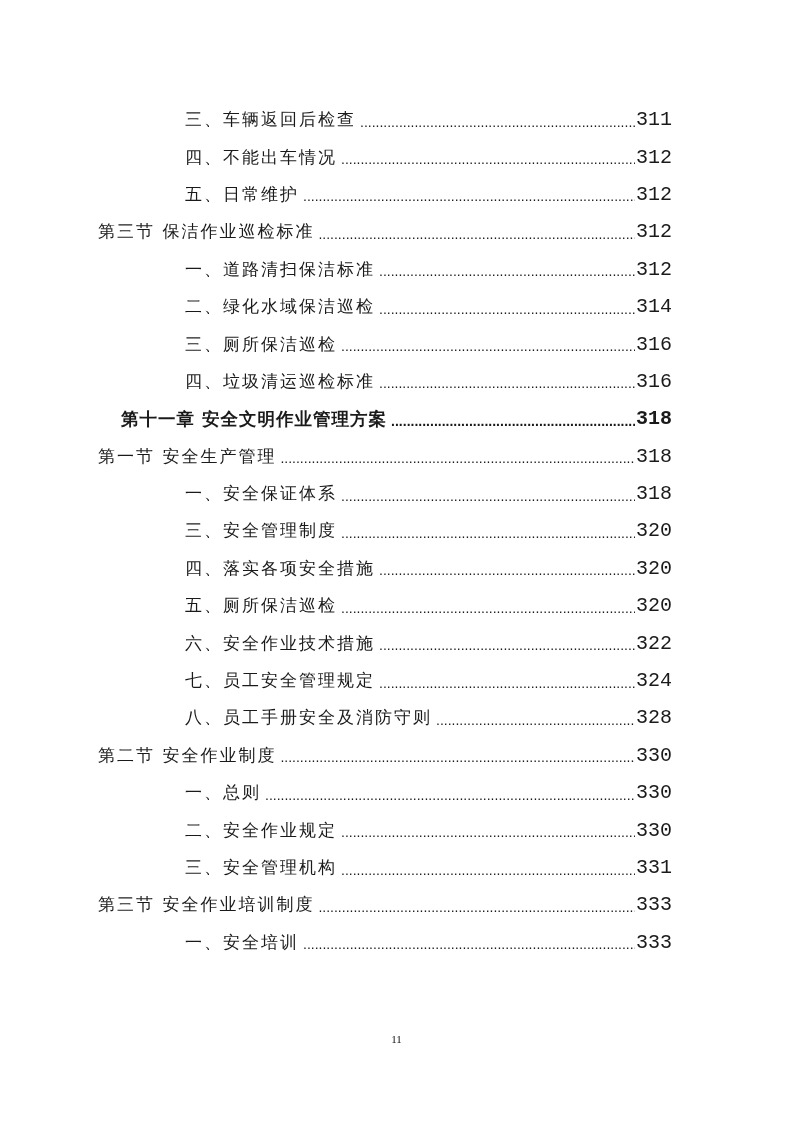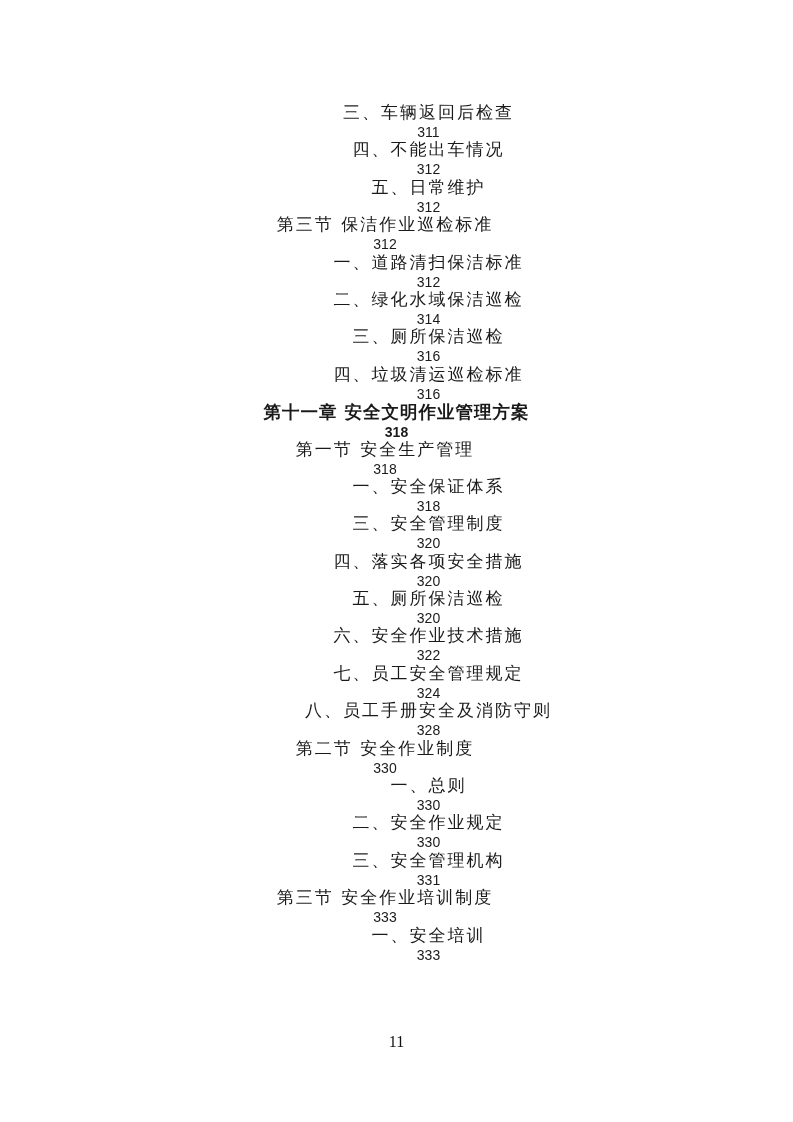--- a/index.html
+++ b/index.html
@@ -23,21 +23,20 @@
     }
     .toc-row {
       position: relative;
       height: 37.4px;
       display: flex;
       align-items: center;
       box-sizing: border-box;
       padding-right: 121px;
       font-size: 17px;
       letter-spacing: 2px;
-      flex-direction: column;
     }
     .toc-row.level-2 { padding-left: 185px; }
     .toc-row.level-1 { padding-left: 98px; }
     .toc-row.level-0 {
       padding-left: 121px;
       font-weight: bold;
       letter-spacing: 1px;
       font-size: 17.5px;
       text-align: center;
     }
@@ -54,33 +53,33 @@
       font-family: "Liberation Sans", sans-serif;
       font-size: 14px;
       align-self: center;
       transform: translateY(2px);
     }
     .toc-leader::after {
       content: "........................................................................................................................................................................................................";
     }
     .toc-page {
       flex: 0 0 auto;
-      font-family: Liberation Sans, sans-serif;
+      font-family: Liberation Mono, monospace;
       letter-spacing: 0;
-      font-size: 14px;
+      font-size: 20px;
     }
     .level-0 .toc-page { font-weight: bold; }
     .page-number {
       position: absolute;
       left: 0;
       width: 793px;
       top: 1033px;
       text-align: center;
       font-family: "Liberation Serif", "DejaVu Serif", serif;
-      font-size: 16px;
+      font-size: 11px;
       color: #111;
     }
   </style>
 </head>
 <body>
 
 <div class="toc">
   <div class="toc-row level-2">
     <span class="toc-title">三、车辆返回后检查</span>
     <span class="toc-leader"></span>

